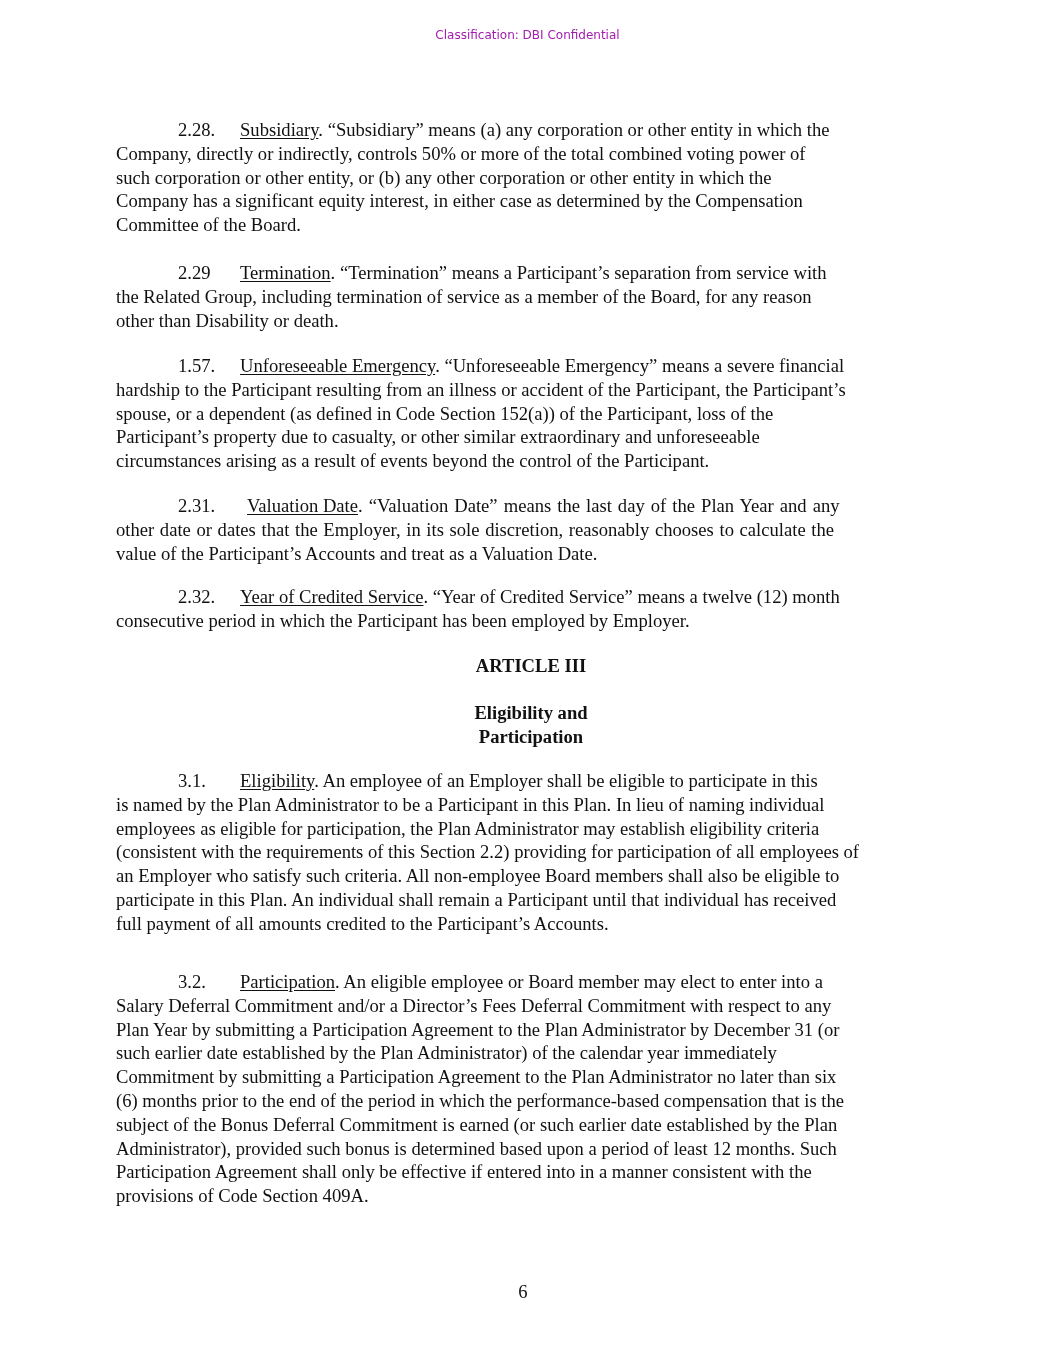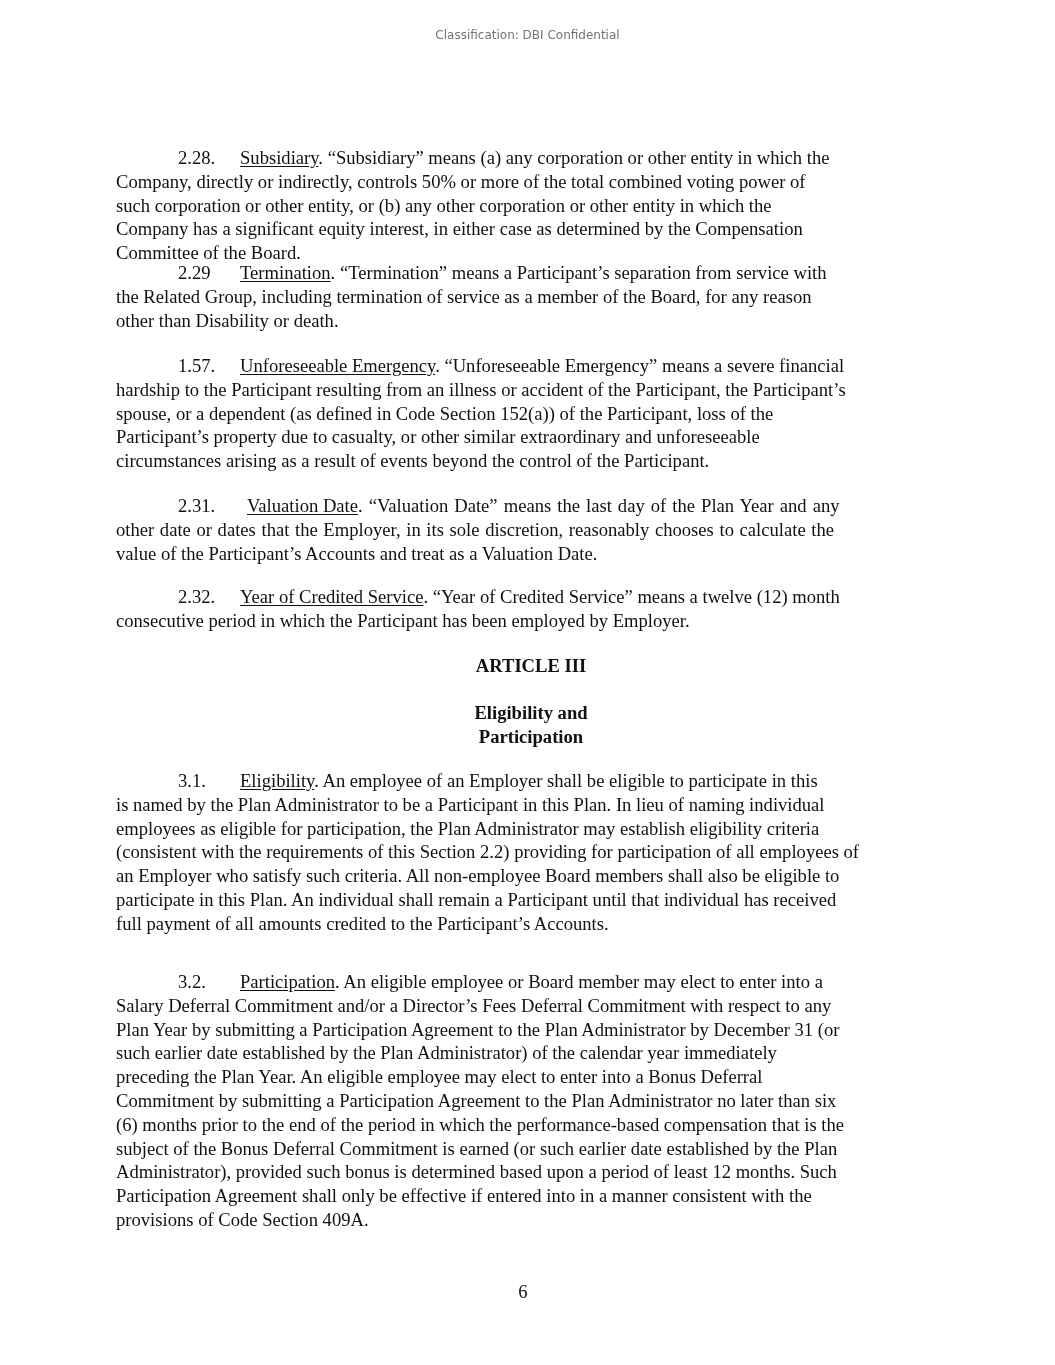--- a/index.html
+++ b/index.html
@@ -1,20 +1,20 @@
 <!DOCTYPE html>
 <html><head>
 <meta charset="utf-8">
 <style>
   html, body { margin: 0; padding: 0; background: #ffffff; }
   body { width: 1055px; height: 1365px; position: relative; overflow: hidden; }
   .page { position: absolute; left: 0; top: 0; width: 1055px; height: 1365px; background: #fff; }
   .classification {
     position: absolute; top: 28px; left: 0; width: 1055px; text-align: center;
-    font-family: "DejaVu Sans", sans-serif; font-size: 12px; color: #737373;
+    font-family: "DejaVu Sans", sans-serif; font-size: 12px; color: #a21caf;
   }
   .body-text {
     position: absolute; left: 116px; width: 830px;
     font-family: "Liberation Serif", serif; font-size: 18.6px; line-height: 23.8px; color: #111;
   }
   .line { white-space: nowrap; display: block; height: 23.8px; }
   .indent { display: inline-block; width: 62px; }
   .num { display: inline-block; }
   .u { text-decoration: underline; text-underline-offset: 2px; }
   .center { position: absolute; left: 0; width: 1062px; text-align: center;
@@ -22,21 +22,21 @@
   .page-number { position: absolute; top: 1281px; left: 0; width: 1046px; text-align: center;
     font-family: "Liberation Serif", serif; font-size: 18.6px; color: #111; }
 </style>
 </head>
 <body>
 
 <div class="page">
 
   <div class="classification">Classification: DBI Confidential</div>
 
-  <div class="body-text" style="top:118px;margin-top:28px;">
+  <div class="body-text" style="top:118px;">
     <span class="line"><span class="indent"></span><span class="num" style="width:62px">2.28.</span><span class="u">Subsidiary</span><span>.  “Subsidiary” means (a) any corporation or other entity in which the</span></span>
     <span class="line">Company, directly or indirectly, controls 50% or more of the total combined voting power of</span>
     <span class="line">such corporation or other entity, or (b) any other corporation or other entity in which the</span>
     <span class="line">Company has a significant equity interest, in either case as determined by the Compensation</span>
     <span class="line">Committee of the Board.</span>
   </div>
 
   <div class="body-text" style="top:261px;">
     <span class="line"><span class="indent"></span><span class="num" style="width:62px">2.29</span><span class="u">Termination</span><span>.  “Termination” means a Participant’s separation from service with</span></span>
     <span class="line">the Related Group, including termination of service as a member of the Board, for any reason</span>
@@ -74,21 +74,20 @@
     <span class="line">an Employer who satisfy such criteria.  All non-employee Board members shall also be eligible to</span>
     <span class="line">participate in this Plan.  An individual shall remain a Participant until that individual has received</span>
     <span class="line">full payment of all amounts credited to the Participant’s Accounts.</span>
   </div>
 
   <div class="body-text" style="top:970px;">
     <span class="line"><span class="indent"></span><span class="num" style="width:62px">3.2.</span><span class="u">Participation</span><span>.  An eligible employee or Board member may elect to enter into a</span></span>
     <span class="line">Salary Deferral Commitment and/or a Director’s Fees Deferral Commitment with respect to any</span>
     <span class="line">Plan Year by submitting a Participation Agreement to the Plan Administrator by December 31 (or</span>
     <span class="line">such earlier date established by the Plan Administrator) of the calendar year immediately</span>
-    <span class="line">preceding the Plan Year.  An eligible employee may elect to enter into a Bonus Deferral</span>
     <span class="line">Commitment by submitting a Participation Agreement to the Plan Administrator no later than six</span>
     <span class="line">(6) months prior to the end of the period in which the performance-based compensation that is the</span>
     <span class="line">subject of the Bonus Deferral Commitment is earned (or such earlier date established by the Plan</span>
     <span class="line">Administrator), provided such bonus is determined based upon a period of least 12 months. Such</span>
     <span class="line">Participation Agreement shall only be effective if entered into in a manner consistent with the</span>
     <span class="line">provisions of Code Section 409A.</span>
   </div>
 
   <div class="page-number">6</div>
 </div>

